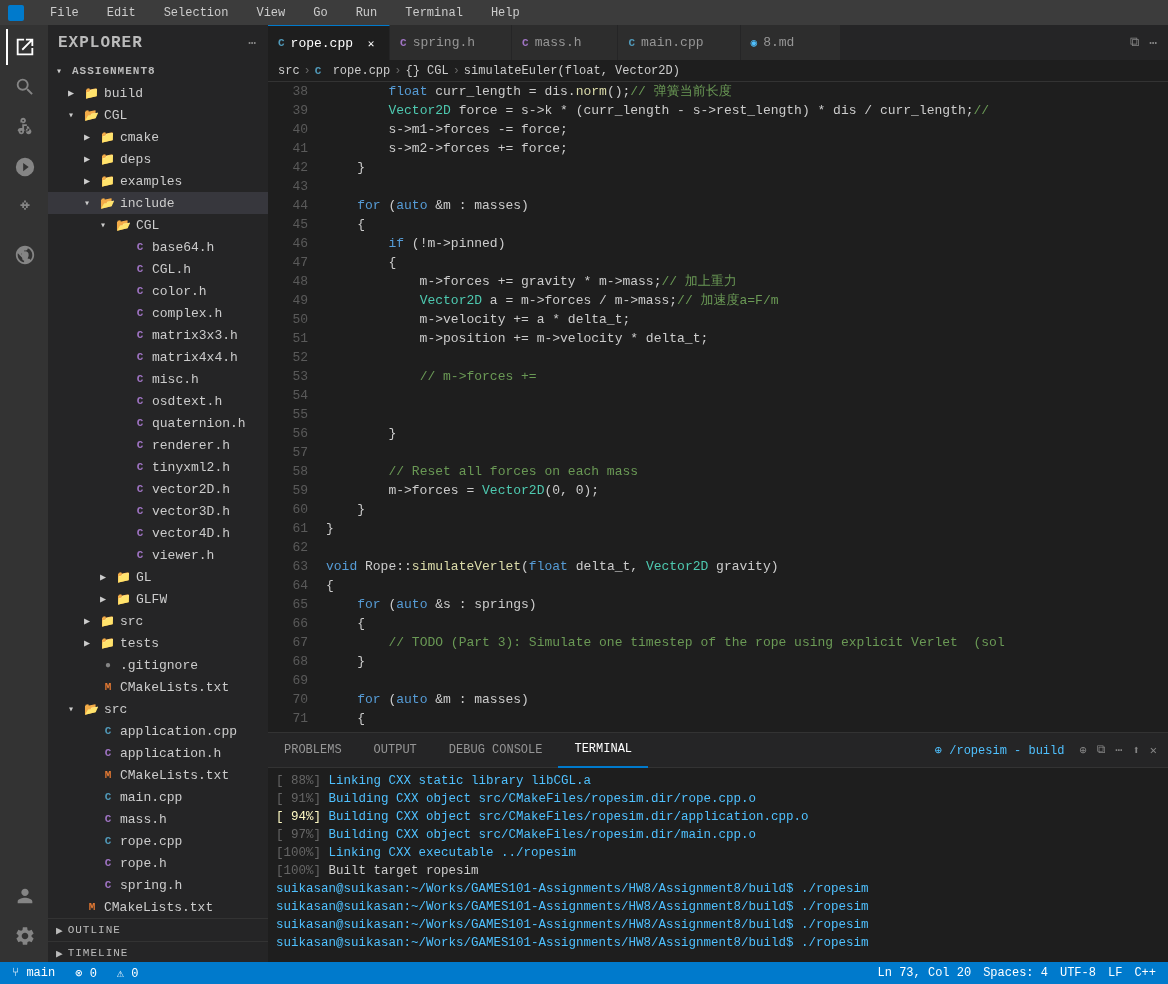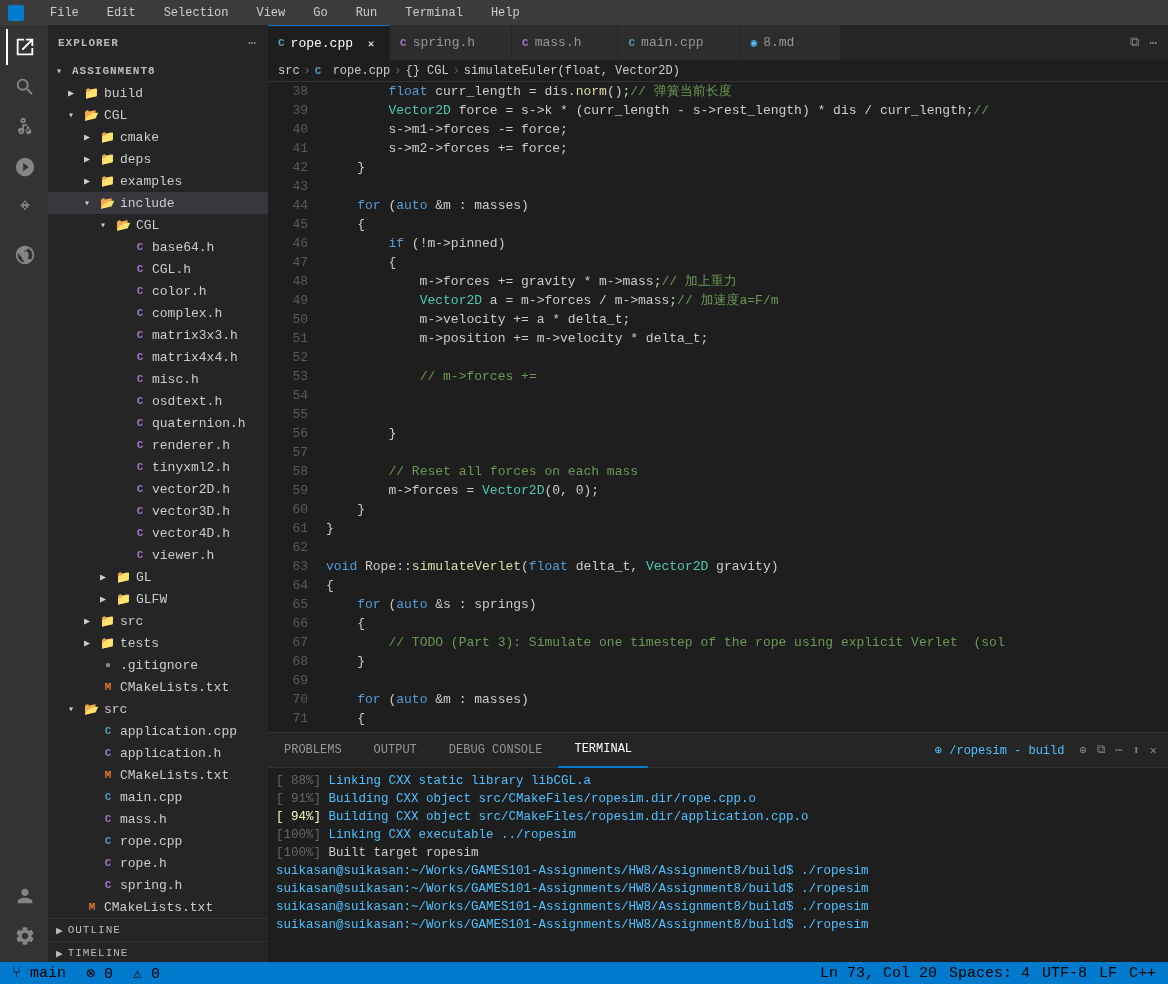--- a/index.html
+++ b/index.html
@@ -15,21 +15,21 @@
     
     .activity-bar { width: 48px; background: #333333; display: flex; flex-direction: column; align-items: center; padding-top: 4px; gap: 4px; flex-shrink: 0; }
     .activity-icon { width: 36px; height: 36px; display: flex; align-items: center; justify-content: center; cursor: pointer; color: #858585; border-left: 2px solid transparent; }
     .activity-icon.active { color: #ffffff; border-left: 2px solid #ffffff; }
     .activity-icon svg { width: 22px; height: 22px; }
     .activity-bar-bottom { margin-top: auto; display: flex; flex-direction: column; align-items: center; gap: 4px; padding-bottom: 8px; }
 
     
     .sidebar { width: 220px; background: #252526; display: flex; flex-direction: column; flex-shrink: 0; overflow: hidden; }
     .sidebar-header { display: flex; align-items: center; justify-content: space-between; padding: 8px 10px; height: 35px; }
-    .sidebar-title { font-size: 11px; font-weight: bold; color: #bbbbbb; letter-spacing: 1px; text-transform: uppercase; }
+    .sidebar-title { font-size: 16px; font-weight: bold; color: #bbbbbb; letter-spacing: 1px; text-transform: uppercase; }
     .sidebar-actions { display: flex; gap: 4px; }
     .sidebar-action-btn { color: #858585; cursor: pointer; padding: 2px; }
     .sidebar-tree { flex: 1; overflow-y: auto; font-size: 13px; }
     .tree-item { display: flex; align-items: center; height: 22px; padding-left: 8px; cursor: pointer; white-space: nowrap; overflow: hidden; text-overflow: ellipsis; }
     .tree-item .arrow { width: 16px; font-size: 10px; flex-shrink: 0; }
     .tree-item .icon { width: 16px; height: 16px; flex-shrink: 0; margin-right: 4px; display: flex; align-items: center; justify-content: center; font-size: 12px; }
     .tree-item .label { overflow: hidden; text-overflow: ellipsis; }
     .indent-1 { padding-left: 20px; }
     .indent-2 { padding-left: 36px; }
     .indent-3 { padding-left: 52px; }
@@ -65,21 +65,21 @@
     .terminal-tabs { display: flex; align-items: center; background: #252526; height: 35px; flex-shrink: 0; border-bottom: 1px solid #333; }
     .terminal-tab { padding: 0 16px; height: 35px; display: flex; align-items: center; font-size: 12px; cursor: pointer; color: #969696; }
     .terminal-tab.active { color: #ffffff; border-bottom: 2px solid #007acc; }
     .terminal-tab-actions { margin-left: auto; display: flex; align-items: center; gap: 4px; padding-right: 8px; }
     .terminal-tab-btn { color: #858585; cursor: pointer; padding: 3px; font-size: 12px; }
     .terminal-content { flex: 1; overflow-y: auto; background: #1e1e1e; padding: 4px 8px; font-size: 12.5px; line-height: 18px; }
     .term-line { white-space: pre-wrap; }
 
     
     .status-bar { height: 22px; background: #007acc; display: flex; align-items: center; padding: 0 8px; gap: 12px; flex-shrink: 0; }
-    .status-item { font-size: 15px; color: #000000; display: flex; align-items: center; gap: 4px; cursor: pointer; padding: 0 4px; }
+    .status-item { font-size: 12px; color: #ffffff; display: flex; align-items: center; gap: 4px; cursor: pointer; padding: 0 4px; }
     .status-right { margin-left: auto; display: flex; gap: 4px; }
 
     
     ::-webkit-scrollbar { width: 8px; height: 8px; }
     ::-webkit-scrollbar-track { background: #1e1e1e; }
     ::-webkit-scrollbar-thumb { background: #424242; }
 
     
     .sidebar-section { border-top: 1px solid #333; }
     .sidebar-section-header { display: flex; align-items: center; height: 22px; padding: 0 8px; cursor: pointer; font-size: 11px; color: #bbbbbb; text-transform: uppercase; letter-spacing: 1px; }
@@ -522,20 +522,21 @@
           <span class="terminal-tab-btn">⧉</span>
           <span class="terminal-tab-btn">⋯</span>
           <span class="terminal-tab-btn">⬆</span>
           <span class="terminal-tab-btn">✕</span>
         </div>
       </div>
       <div class="terminal-content" id="terminal-content">
           <div class="term-line"><span style="color: rgb(102, 102, 102);">[ 88%] </span><span style="color: rgb(79, 193, 255);">Linking CXX static library libCGL.a</span></div>
           <div class="term-line"><span style="color: rgb(102, 102, 102); text-align: center;">[ 91%] </span><span style="color: rgb(79, 193, 255);">Building CXX object src/CMakeFiles/ropesim.dir/rope.cpp.o</span></div>
           <div class="term-line"><span style="color: #fef9c3;">[ 94%] </span><span style="color: rgb(79, 193, 255); text-align: center;">Building CXX object src/CMakeFiles/ropesim.dir/application.cpp.o</span></div>
+          <div class="term-line"><span style="color: rgb(102, 102, 102);">[ 97%] </span><span style="color: rgb(79, 193, 255);">Building CXX object src/CMakeFiles/ropesim.dir/main.cpp.o</span></div>
           <div class="term-line"><span style="color: rgb(102, 102, 102);">[100%] </span><span style="color: rgb(79, 193, 255);">Linking CXX executable ../ropesim</span></div>
           <div class="term-line"><span style="color: rgb(102, 102, 102);">[100%] </span><span style="color: rgb(204, 204, 204);">Built target ropesim</span></div>
           <div class="term-line" style="color: rgb(79, 193, 255);">suikasan@suikasan:~/Works/GAMES101-Assignments/HW8/Assignment8/build$ ./ropesim</div>
           <div class="term-line" style="color: rgb(79, 193, 255);">suikasan@suikasan:~/Works/GAMES101-Assignments/HW8/Assignment8/build$ ./ropesim</div>
           <div class="term-line" style="color: rgb(79, 193, 255);">suikasan@suikasan:~/Works/GAMES101-Assignments/HW8/Assignment8/build$ ./ropesim</div>
           <div class="term-line" style="color: rgb(79, 193, 255);">suikasan@suikasan:~/Works/GAMES101-Assignments/HW8/Assignment8/build$ ./ropesim</div>
         </div>
     </div>
 
   </div>

